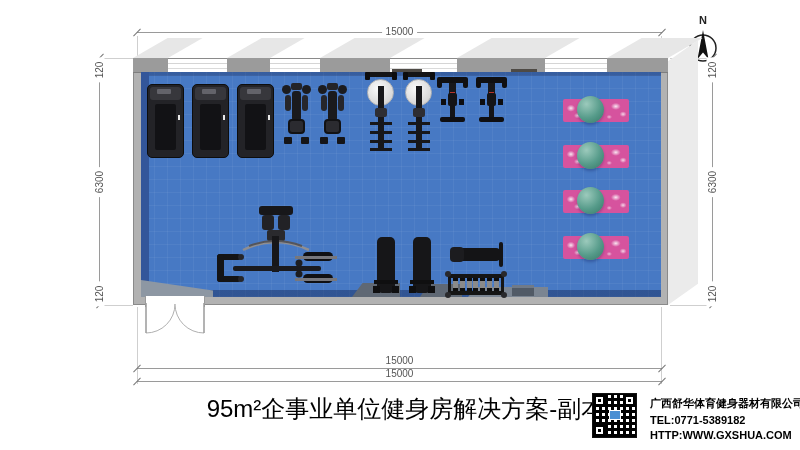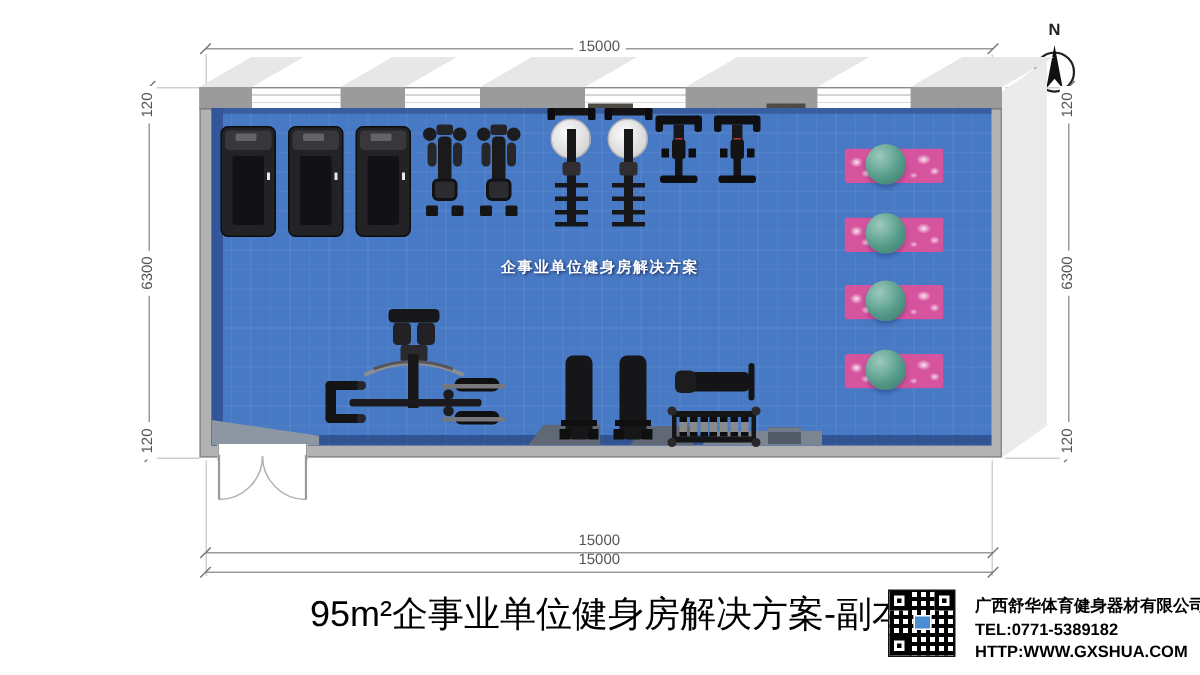--- a/index.html
+++ b/index.html
@@ -216,21 +216,20 @@
 
   <div class="door-gap"></div>
   <svg class="door-svg" width="60" height="34" viewBox="0 0 60 34">
     <path d="M30,1 A29,29 0 0 1 1,30" fill="#fff" stroke="#b0b0b0" stroke-width="1"></path>
     <path d="M30,1 A29,29 0 0 0 59,30" fill="#fff" stroke="#b0b0b0" stroke-width="1"></path>
     <line x1="1" y1="0" x2="1" y2="30" stroke="#9a9a9a" stroke-width="1.5"></line>
     <line x1="59" y1="0" x2="59" y2="30" stroke="#9a9a9a" stroke-width="1.5"></line>
   </svg>
 
   <div class="wm">
-    <div class="l1">企事业单位健身房解决方案</div>
   </div>
 
   <div class="eq treadmill" style="left:147px;top:84px;">
     <div class="tm-console"></div>
       <div class="tm-screen"></div>
       <div class="tm-belt"></div>
       <div class="tm-dot"></div>
   </div>
   <div class="eq treadmill" style="left:192px;top:84px;">
     <div class="tm-console"></div>

